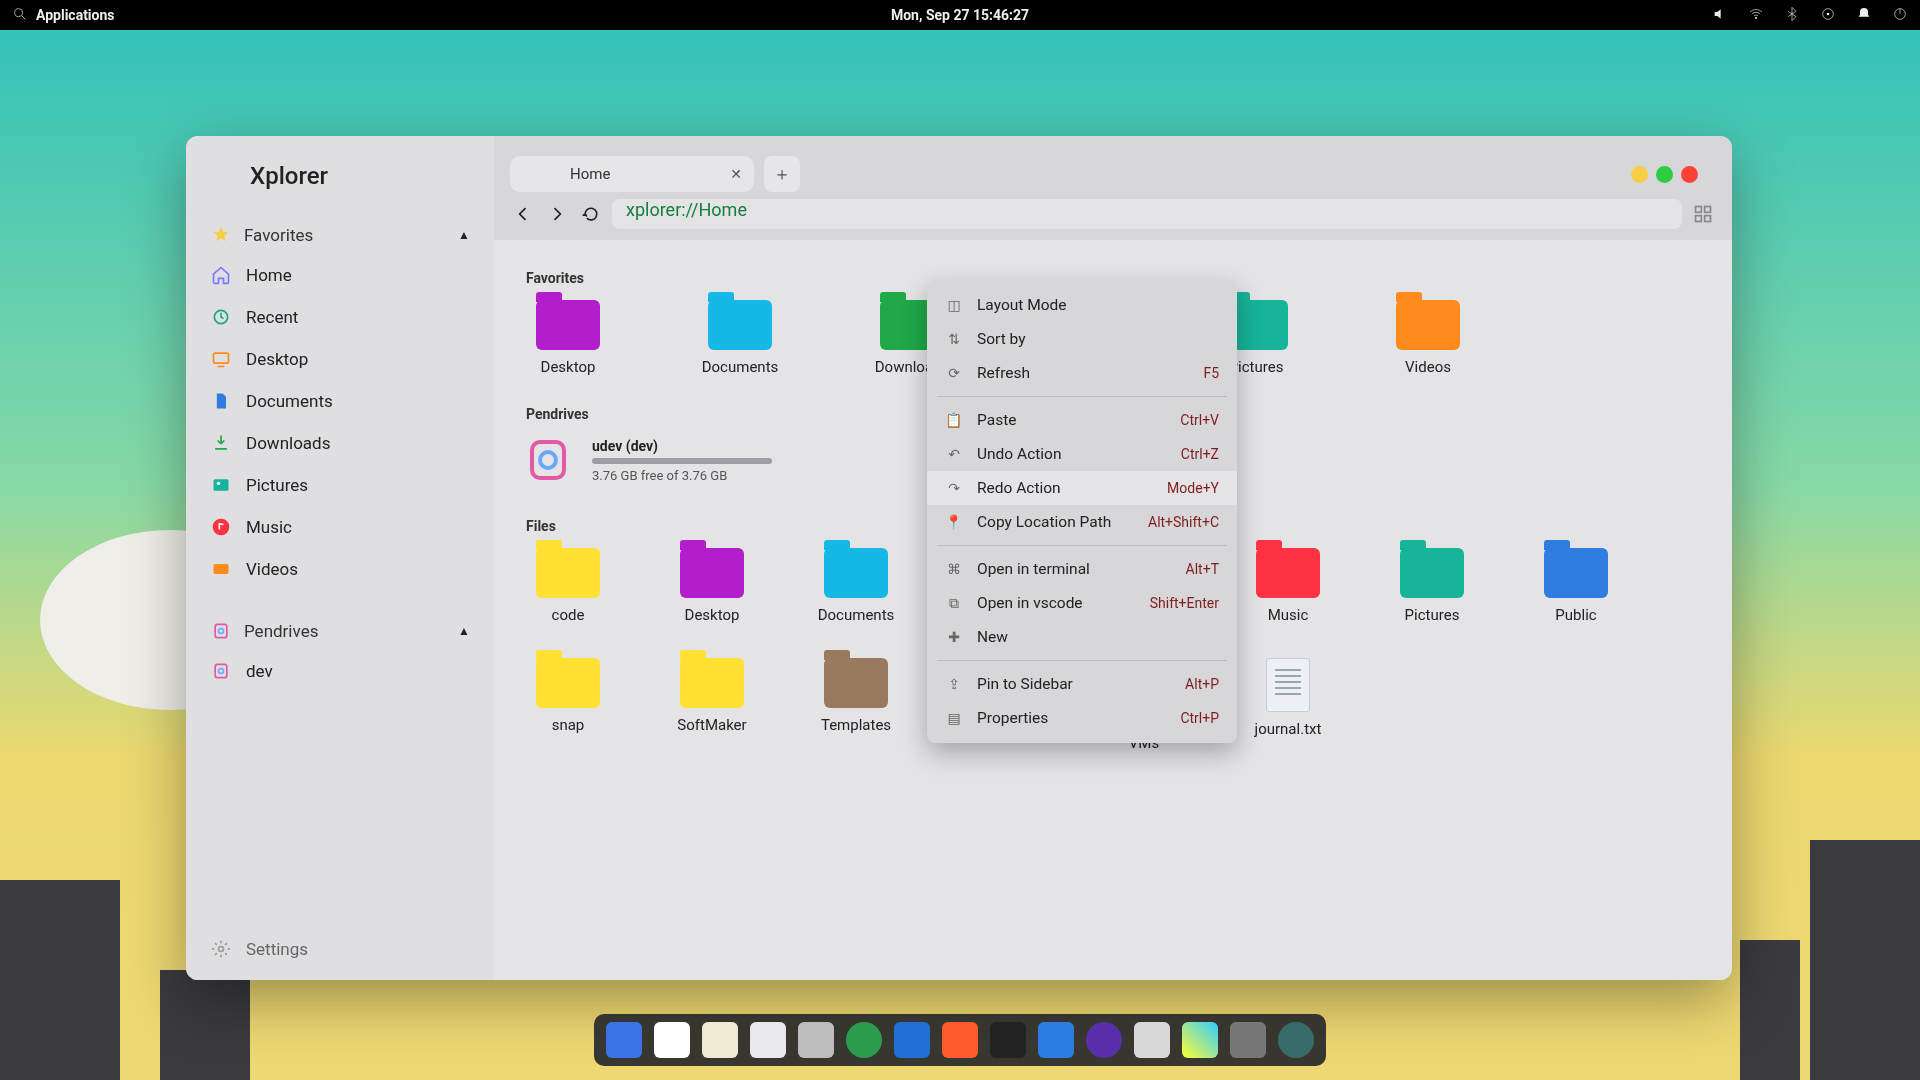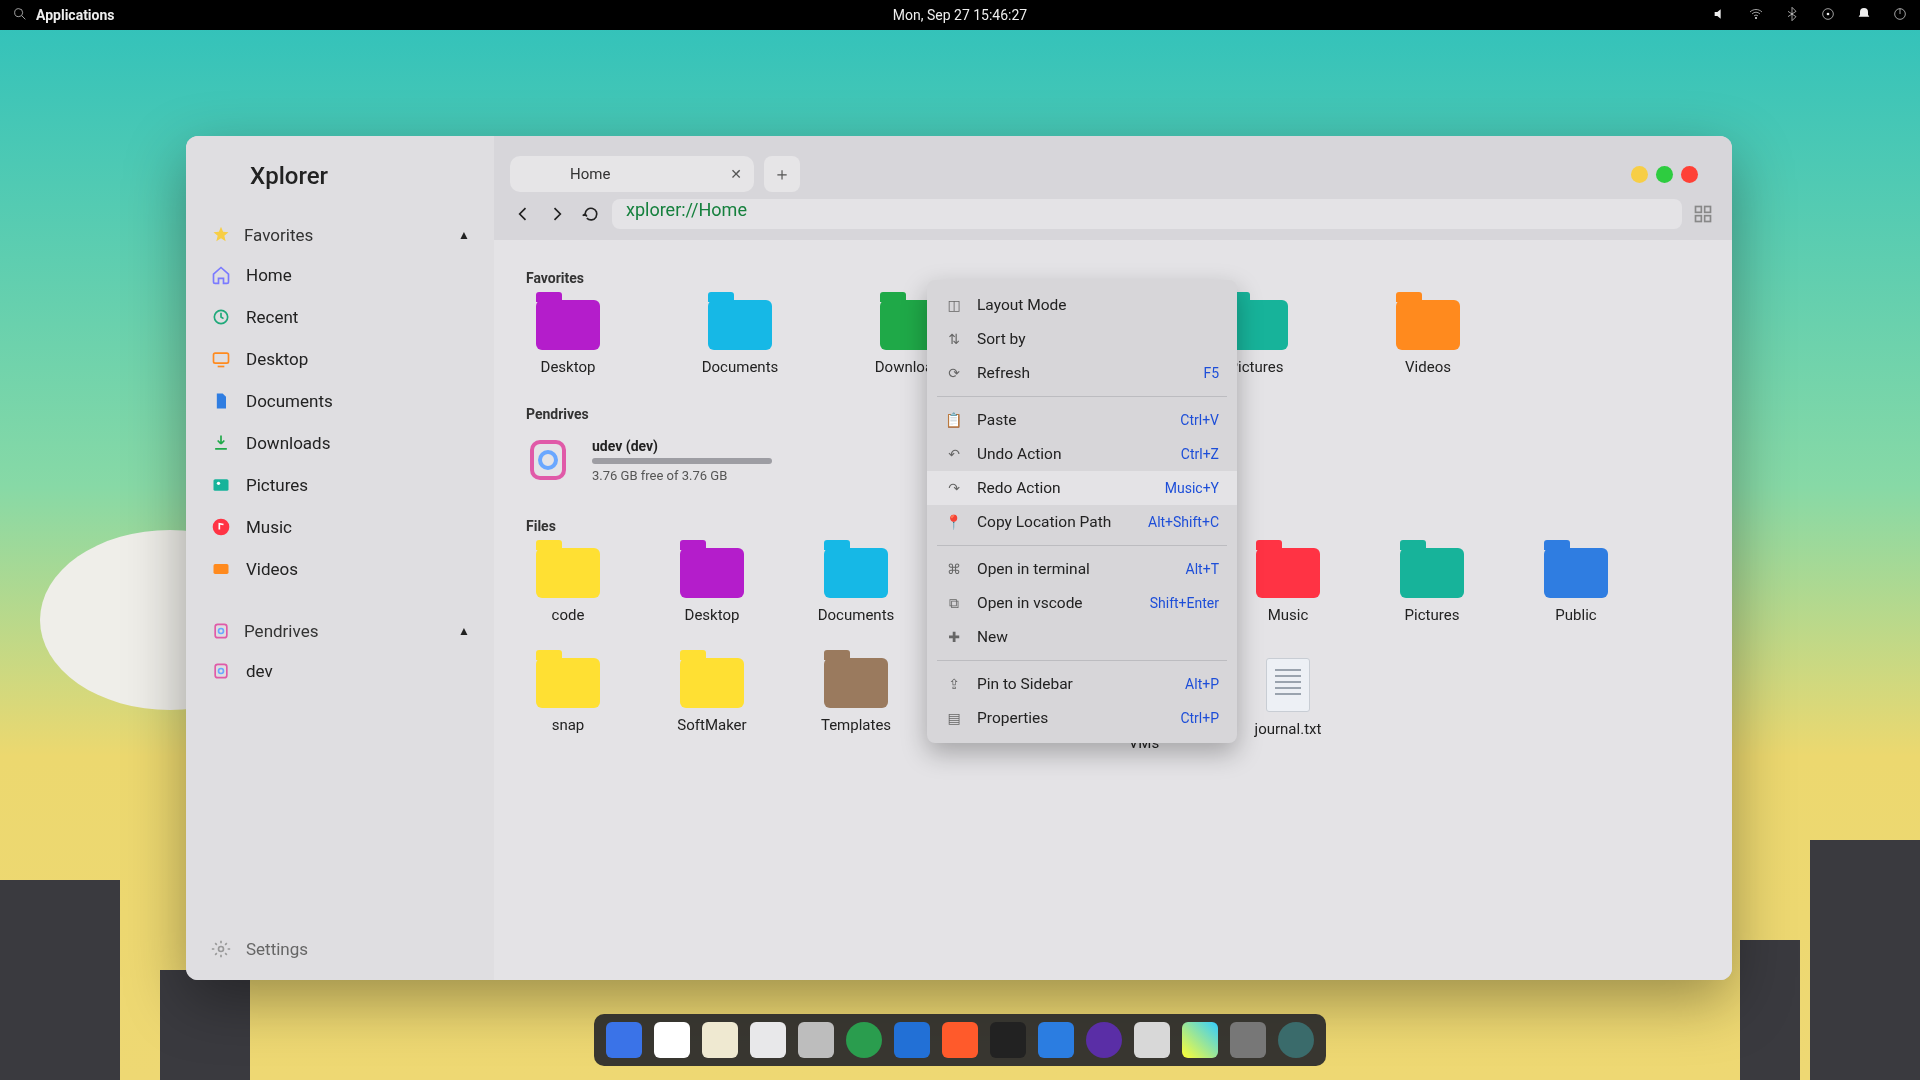--- a/index.html
+++ b/index.html
@@ -11,21 +11,21 @@
   
   .cloud { position:absolute; background:#efeee9; border-radius:50%; }
   .cloud.c1 { width:260px; height:180px; left:40px; top:530px; }
   .cloud.c2 { width:200px; height:140px; left:170px; top:600px; }
   .silhouette { position:absolute; bottom:0; left:0; right:0; height:300px; }
   .silhouette .blk { position:absolute; background:#3a3a3f; }
 
   
   .osbar { position:absolute; top:0; left:0; right:0; height:30px; background:#000; color:#eee; display:flex; align-items:center; font-size:14px; padding:0 12px; z-index:5; }
   .osbar .left { display:flex; align-items:center; gap:8px; }
-  .osbar .center { position:absolute; left:50%; transform:translateX(-50%); font-weight:400; }
+  .osbar .center { position:absolute; left:50%; transform:translateX(-50%); font-weight:700; }
   .osbar .right { margin-left:auto; display:flex; align-items:center; gap:20px; }
   .osbar svg { width:16px; height:16px; fill:#eee; }
 
   
   .window { position:absolute; left:186px; top:136px; width:1546px; height:844px; background:#d7d6da; border-radius:12px; box-shadow:0 20px 60px rgba(0,0,0,.35); display:flex; overflow:hidden; }
   .sidebar { width:308px; background:#dfdee1; display:flex; flex-direction:column; padding:20px 10px 10px 10px; }
   .sidebar .title { font-size:24px; font-weight:500; color:#222; padding:6px 0 22px 54px; }
   .sb-section { margin-top:4px; }
   .sb-header { display:flex; align-items:center; gap:12px; padding:8px 14px; font-size:17px; color:#333; }
   .sb-header .spacer { flex:1; }
@@ -63,21 +63,21 @@
   .pendrive-card .name { font-size:14px; font-weight:700; color:#222; }
   .pendrive-card .bar { width:180px; height:6px; background:#cfcfd3; border-radius:3px; overflow:hidden; }
   .pendrive-card .bar span{ display:block; height:100%; background:#9d9da3; }
   .pendrive-card .sub { font-size:13px; color:#555; }
 
   
   .ctx { position:absolute; left:433px; top:40px; width:310px; background:#d7d6d9; border-radius:8px; box-shadow:0 10px 26px rgba(0,0,0,.28); padding:8px 0; z-index:20; }
   .ctx hr { border:none; border-top:1px solid #bcbcc0; margin:6px 10px; }
   .ctx-row { display:flex; align-items:center; gap:14px; padding:8px 18px; font-size:15.5px; color:#222; cursor:pointer; }
   .ctx-row.hover { background:#e4e3e6; }
-  .ctx-row .k { margin-left:auto; color:#1d4ed8; font-size:14px; }
+  .ctx-row .k { margin-left:auto; color:#7f1d1d; font-size:14px; }
   .ctx-row .ci { width:18px; height:18px; display:inline-flex; align-items:center; justify-content:center; color:#666; font-size:14px; }
 
   
   .dock { position:absolute; left:50%; bottom:14px; transform:translateX(-50%); background:rgba(40,40,42,.92); border-radius:10px; padding:8px 12px; display:flex; gap:12px; z-index:4; }
   .dock .app { width:36px; height:36px; border-radius:6px; background:#666; }
 
   
   .i { width:20px; height:20px; }
   .i path, .i circle, .i rect, .i line { stroke-width:2; }
 </style>
@@ -427,21 +427,21 @@
             <span class="k">Ctrl+V</span>
           </div>
           <div class="ctx-row">
             <span class="ci">↶</span>
             <span>Undo Action</span>
             <span class="k">Ctrl+Z</span>
           </div>
           <div class="ctx-row hover">
             <span class="ci">↷</span>
             <span>Redo Action</span>
-            <span class="k">Music+Y</span>
+            <span class="k">Mode+Y</span>
           </div>
           <div class="ctx-row">
             <span class="ci">📍</span>
             <span>Copy Location Path</span>
             <span class="k">Alt+Shift+C</span>
           </div>
           <hr>
           <div class="ctx-row">
             <span class="ci">⌘</span>
             <span>Open in terminal</span>

